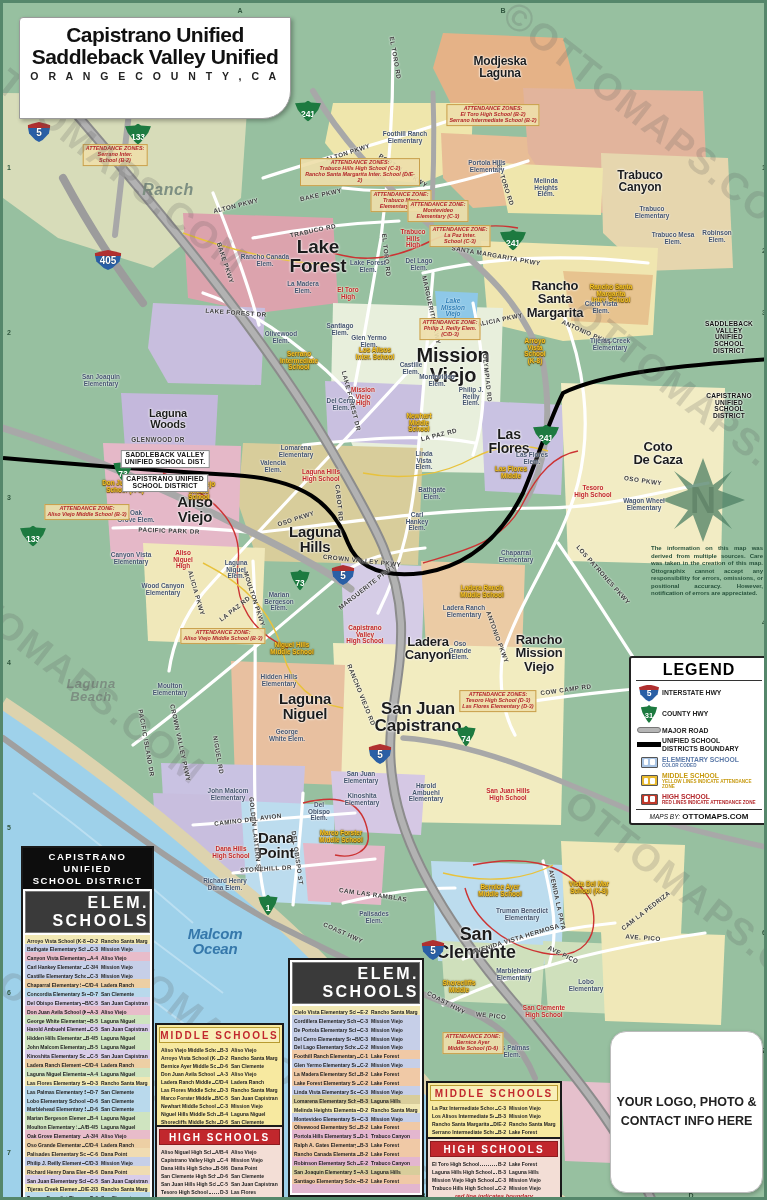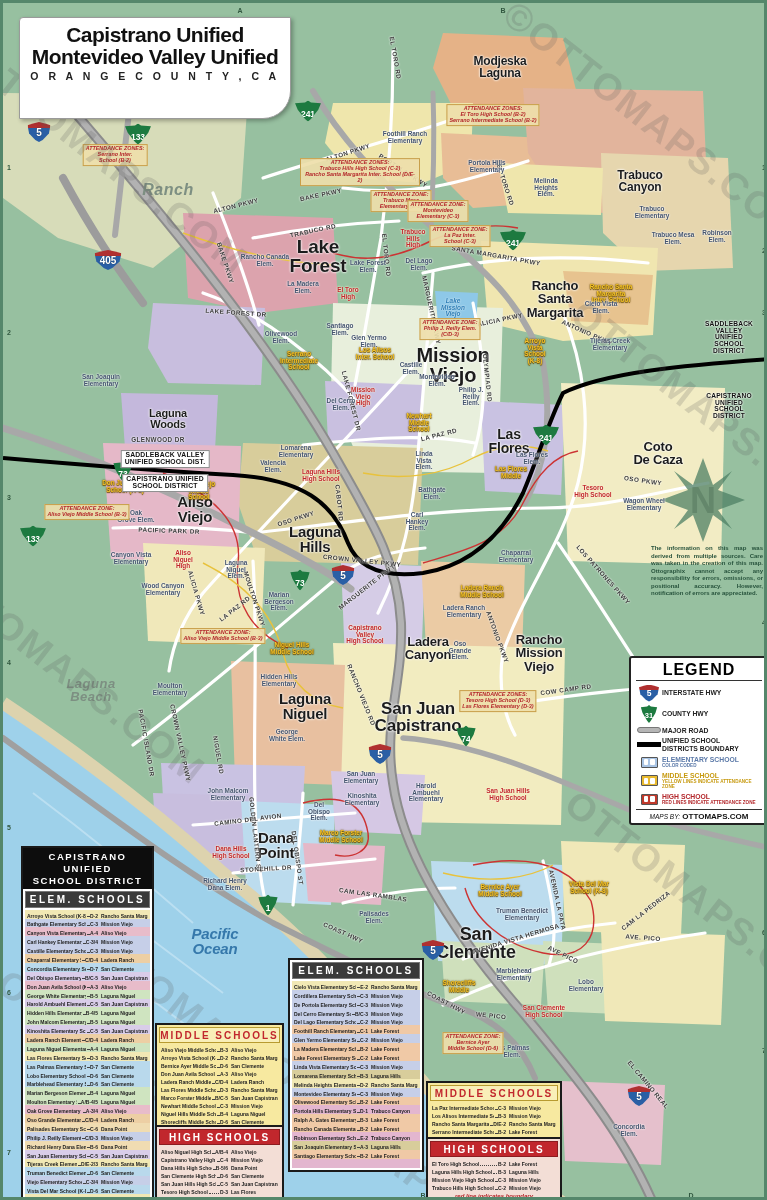--- a/index.html
+++ b/index.html
@@ -70,21 +70,21 @@
   .book.blue{background:#a9c4e4;} .book.gold{background:#e8b92e;} .book.red{background:#c0392b;}
   .book span{flex:1;background:#fff;margin:0 .5px;border-radius:1px;}
   .book i{width:1.5px;background:inherit;}
   #legend .mapsby{border-top:1.5px solid #333;margin-top:2px;padding:2px 0 0;text-align:center;
         font-size:8px;color:#111;}
   #legend .mapsby em{font-style:italic;font-size:6.5px;}
   
   .list-box{position:absolute;z-index:30;border:2px solid #1a1a1a;background:#fff;}
   .blk-hdr{background:#0d0d0d;color:#fff;text-align:center;font-weight:bold;font-size:9.5px;
         letter-spacing:1.5px;padding:3px 0 2px;line-height:1.25;white-space:pre-line;}
-  .elem-hdr{background:#3a3a3a;color:#fff;text-align:center;font-weight:bold;font-size:10px;
+  .elem-hdr{background:#3a3a3a;color:#fff;text-align:right;font-weight:bold;font-size:16px;
         letter-spacing:2.5px;padding:2px 0;margin:2px;border:1px solid #777;}
   .rows{padding:0 2px 2px;}
   .row{display:flex;align-items:flex-end;font-size:5px;font-weight:bold;color:#222;
         height:8.9px;padding:0 2px;overflow:hidden;}
   .row .n{white-space:nowrap;overflow:hidden;}
   .row .dots{flex:1;border-bottom:1px dotted #444;margin:0 1px 1.5px;min-width:2px;}
   .row .g{white-space:nowrap;margin-right:3px;}
   .row .c{width:47px;flex:0 0 47px;white-space:nowrap;overflow:hidden;}
   .mh-box{position:absolute;z-index:30;border:2px solid #1a1a1a;}
   .mh-box.yellow{background:#f7e9a0;}
@@ -244,21 +244,21 @@
 Mission
 Viejo</div>
       <div class="map-lbl city " style="left: 415px; top: 714px; font-size: 17px;">San Juan
 Capistrano</div>
       <div class="map-lbl city muted" style="left: 88px; top: 687px; font-size: 13px;">Laguna
 Beach</div>
       <div class="map-lbl city " style="left: 273px; top: 842px; font-size: 15px;">Dana
 Point</div>
       <div class="map-lbl city " style="left: 473px; top: 940px; font-size: 18px;">San
 Clemente</div>
-      <div class="map-lbl city ocean" style="left: 212px; top: 938px; font-size: 15px;">Pacific
+      <div class="map-lbl city ocean" style="left: 212px; top: 938px; font-size: 15px;">Malcom
 Ocean</div>
       <div class="map-lbl road" style="left: 392px; top: 55px; transform: translate(-50%, -50%) rotate(80deg);">EL TORO RD</div>
       <div class="map-lbl road" style="left: 233px; top: 203px; transform: translate(-50%, -50%) rotate(-14deg);">ALTON PKWY</div>
       <div class="map-lbl road" style="left: 345px; top: 150px; transform: translate(-50%, -50%) rotate(-18deg);">ALTON PKWY</div>
       <div class="map-lbl road" style="left: 400px; top: 168px; transform: translate(-50%, -50%) rotate(33deg);">PORTOLA PKWY</div>
       <div class="map-lbl road" style="left: 318px; top: 192px; transform: translate(-50%, -50%) rotate(-12deg);">BAKE PKWY</div>
       <div class="map-lbl road" style="left: 222px; top: 260px; transform: translate(-50%, -50%) rotate(72deg);">BAKE PKWY</div>
       <div class="map-lbl road" style="left: 310px; top: 228px; transform: translate(-50%, -50%) rotate(-12deg);">TRABUCO RD</div>
       <div class="map-lbl road" style="left: 233px; top: 310px; transform: translate(-50%, -50%) rotate(4deg);">LAKE FOREST DR</div>
       <div class="map-lbl road" style="left: 348px; top: 398px; transform: translate(-50%, -50%) rotate(76deg);">LAKE FOREST DR</div>
@@ -558,21 +558,21 @@
       <div class="map-lbl gridref" style="left: 761px; top: 620px;">4</div>
       <div class="map-lbl gridref" style="left: 761px; top: 772px;">5</div>
       <div class="map-lbl gridref" style="left: 761px; top: 930px;">6</div>
       <div class="map-lbl gridref" style="left: 761px; top: 1048px;">7</div>
     </div>
 
   <div id="disclaimer">The information on this map was derived from multiple sources. Care was taken in the creation of this map. Ottographix cannot accept any responsibility for errors, omissions, or positional accuracy. However, notification of errors are appreciated.</div>
 
   <div id="title-box">
     <div class="t1">Capistrano Unified</div>
-    <div class="t1">Montevideo Valley Unified</div>
+    <div class="t1">Saddleback Valley Unified</div>
     <div class="t4">O R A N G E   C O U N T Y , C A</div>
   </div>
 
   <div id="legend">
     <h2>LEGEND</h2>
     <div class="lg-row">
       <span class="lg-icon">
           <span class="lg-shield-i">5</span>
         </span>
       <span class="lg-txt">INTERSTATE HWY</span>
@@ -1135,14 +1135,16 @@
         <div class="row">
           <span class="n">Trabuco Hills High School</span>
           <span class="dots"></span>
           <span class="g">C-2</span>
           <span class="c">Mission Viejo</span>
         </div>
       </div>
     <div class="mh-note">red line indicates boundary</div>
   </div>
 
+  <div id="logo-box">YOUR LOGO, PHOTO &amp;
+CONTACT INFO HERE</div>
 
 </div>
 
 </body></html>

